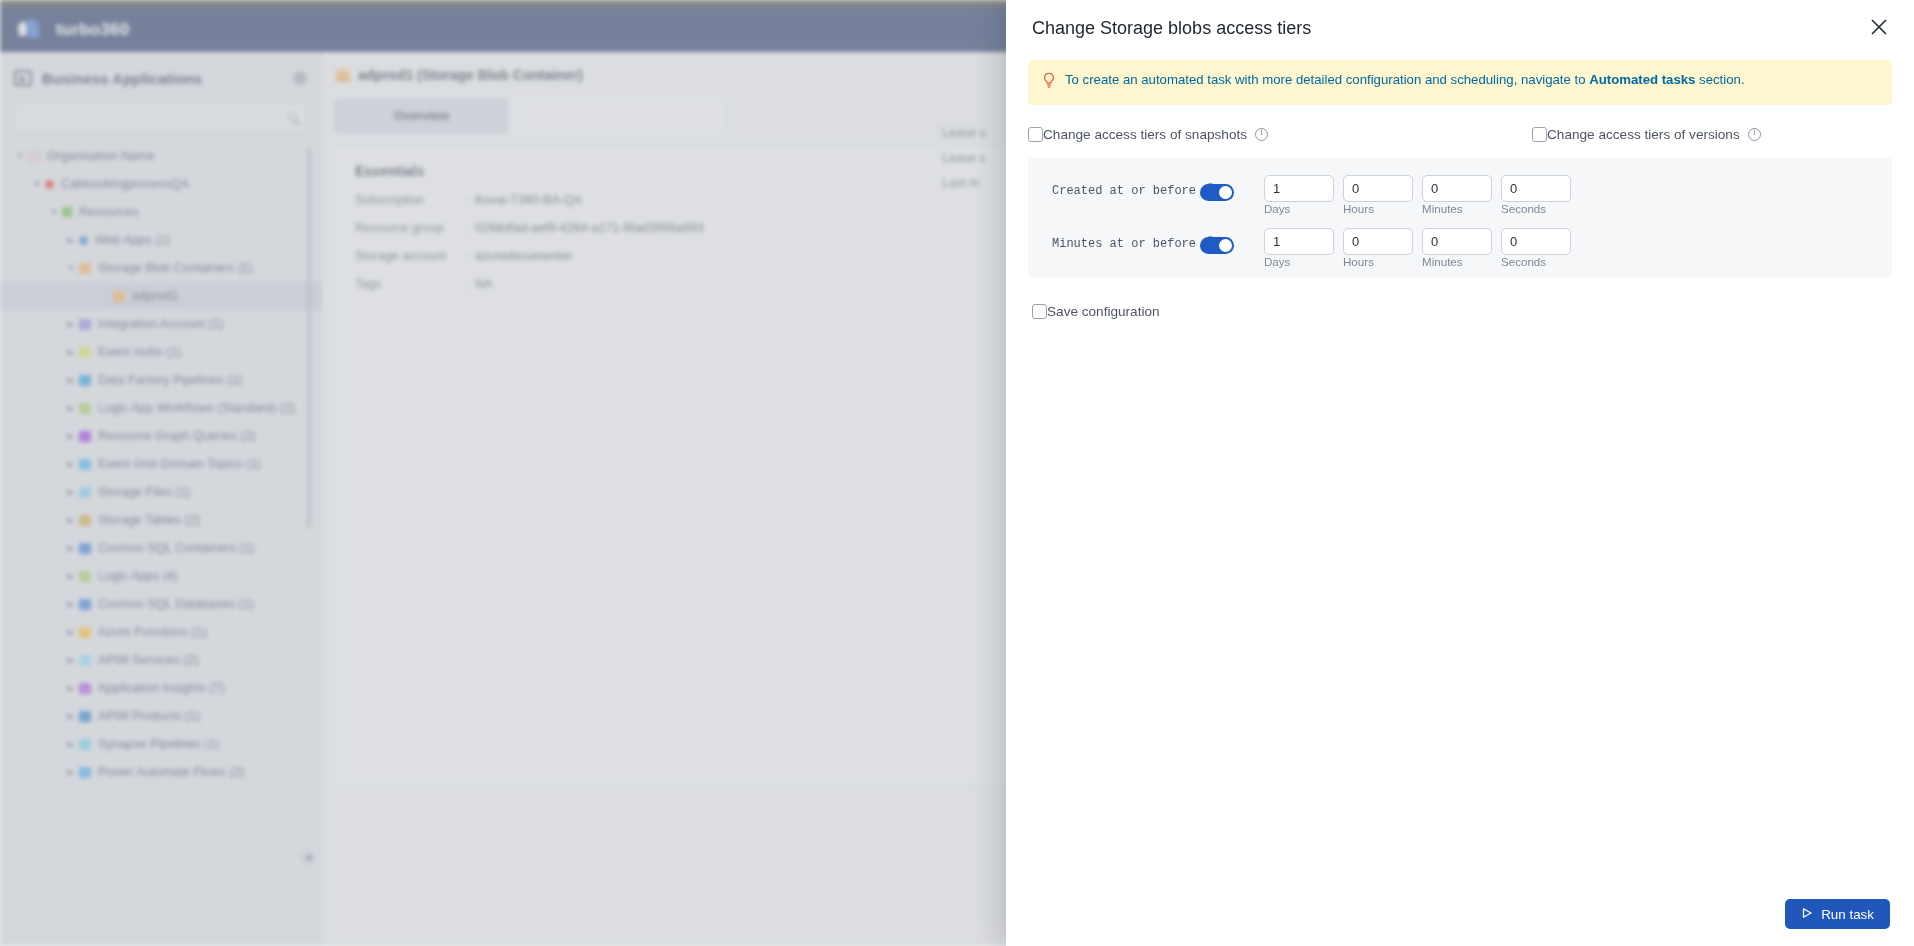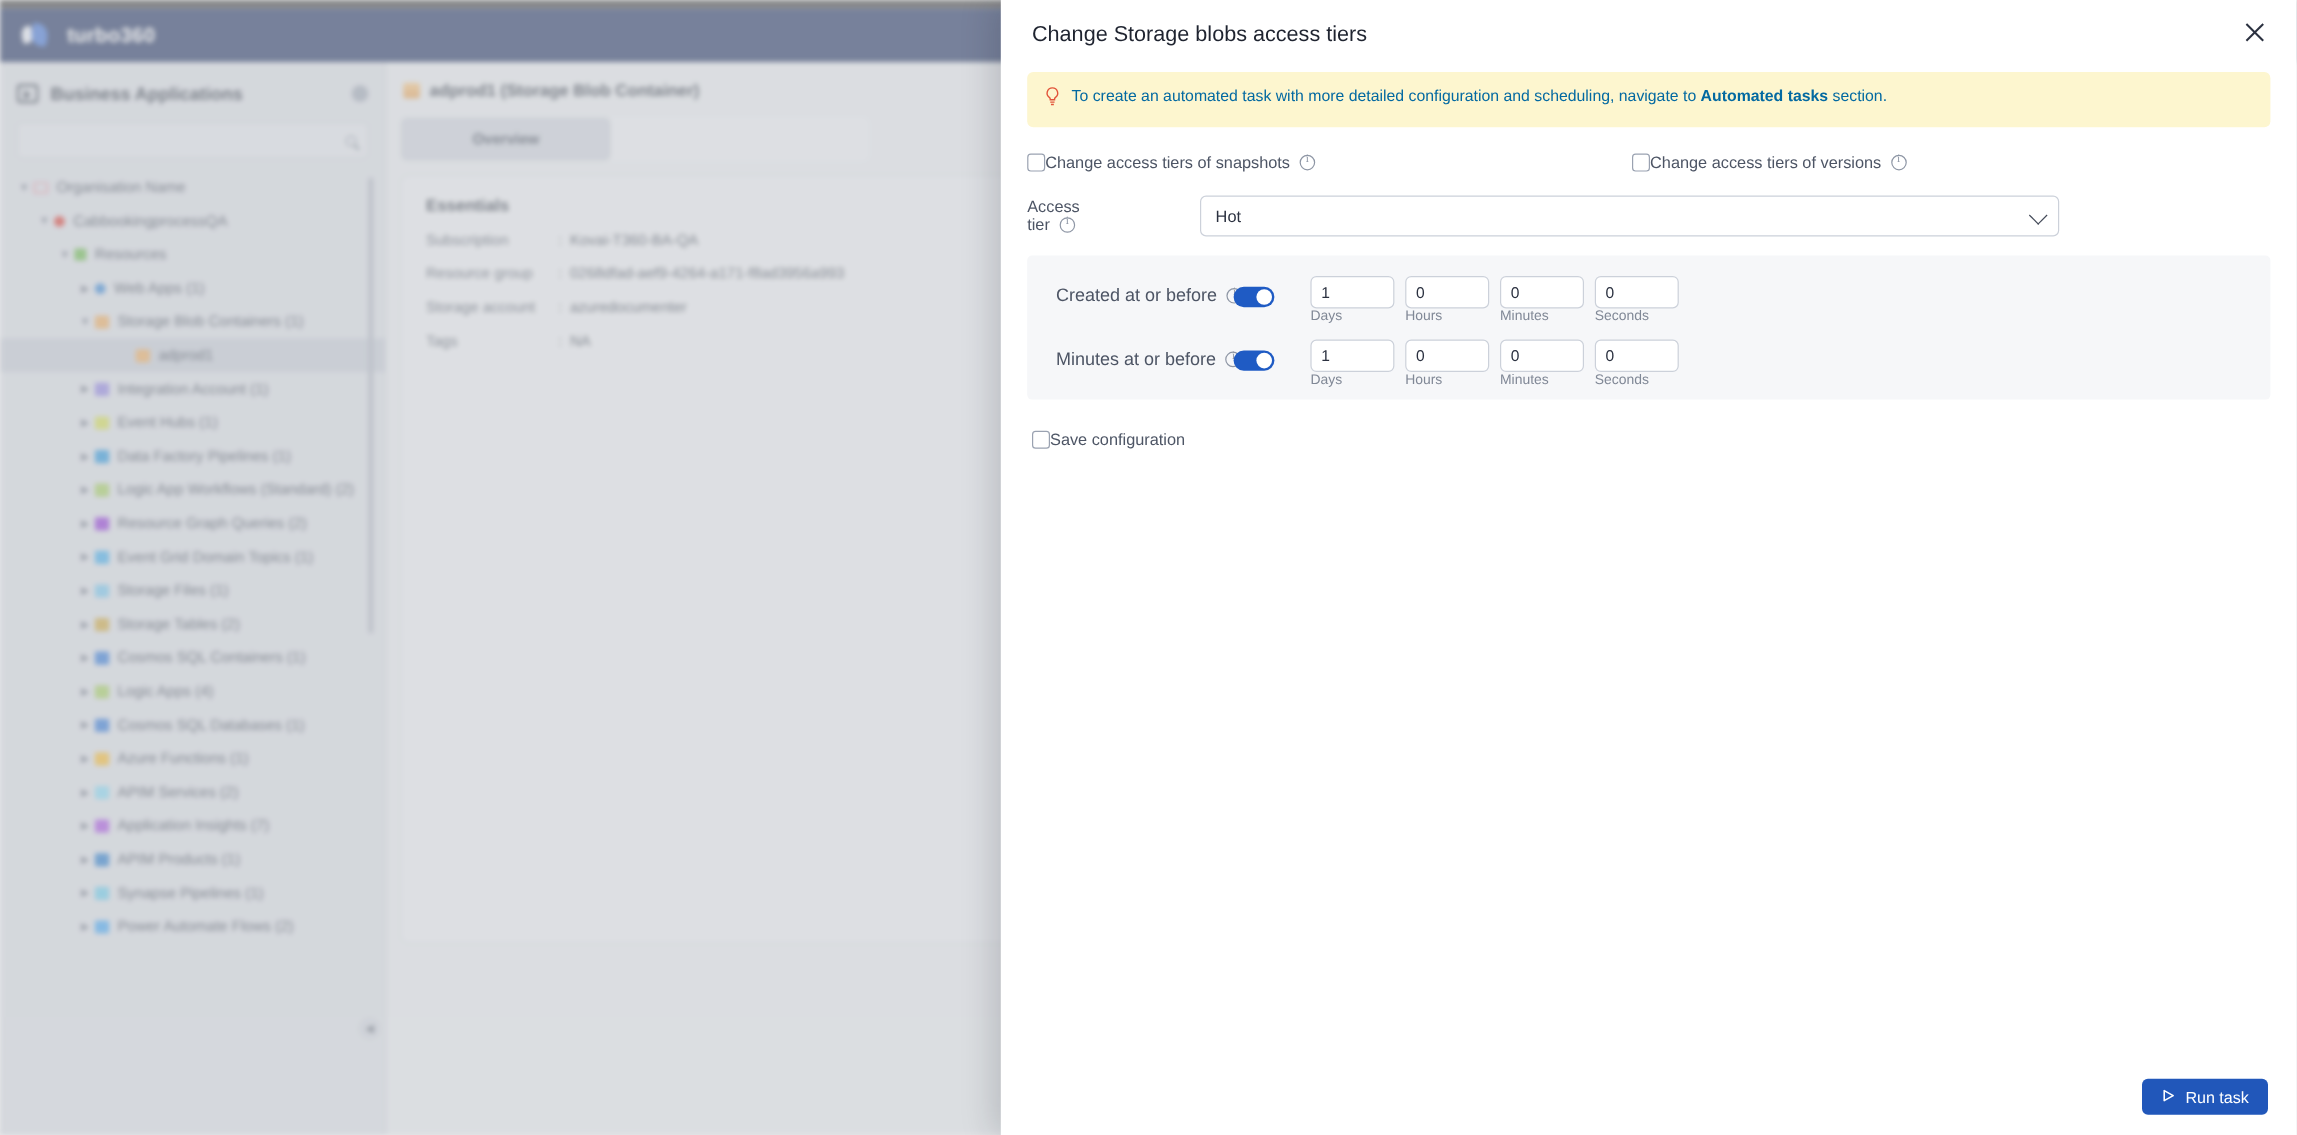--- a/index.html
+++ b/index.html
@@ -144,21 +144,21 @@
     position: absolute; font-size: 12.5px; color: #4a5263;
   }
 
   
   .scrim {
     position: absolute; inset: 0; background: rgba(40,46,60,0.10);
   }
 
   
   .dialog {
-    position: absolute; right: 0; top: 0; width: 1080px; height: 946px;
+    position: absolute; right: 0; top: 0; width: 908px; height: 946px;
     background: #ffffff; box-shadow: -6px 0 26px rgba(20,25,40,0.18);
     display: flex; flex-direction: column;
   }
   .dlg-header {
     height: 56px; flex: none; display: flex; align-items: center;
     padding: 0 26px 0 26px; position: relative;
   }
   .dlg-title { font-size: 18px; color: #1f2430; font-weight: 400; }
   .dlg-close {
     position: absolute; right: 24px; top: 16px; width: 22px; height: 22px;
@@ -218,22 +218,22 @@
     border-right: 1.7px solid #444b59; border-bottom: 1.7px solid #444b59;
     transform: rotate(45deg); pointer-events: none;
   }
 
   .time-block {
     margin-top: 16px; background: #f6f7f9; border-radius: 4px;
     padding: 8px 0 6px 0;
   }
   .time-row { display: flex; align-items: flex-start; padding: 9px 0 4px 0; }
   .time-label {
-    font-size: 15px; color: #4d5565; width: 150px; flex: none;
-    padding-left: 24px; padding-top: 8px; white-space: nowrap;
+    font-size: 12px; color: #4d5565; width: 150px; flex: none;
+    padding-left: 24px; padding-top: 8px; white-space: nowrap; font-family: Liberation Mono, monospace;
   }
   .toggle {
     width: 34px; height: 17px; border-radius: 9px; background: #1f5bc4;
     position: relative; flex: none; margin: 9px 0 0 22px; cursor: pointer;
   }
   .toggle .knob {
     position: absolute; right: 2px; top: 2px; width: 13px; height: 13px;
     background: #fff; border-radius: 50%;
   }
   .time-fields { display: flex; margin-left: 30px; }
@@ -484,29 +484,20 @@
         <div class="chk-label">
           <span>Change access tiers of snapshots</span><span class="info-i"></span>
         </div>
 
         <div class="chk check-col-2"></div>
         <div class="chk-label">
           <span>Change access tiers of versions</span><span class="info-i"></span>
         </div>
       </div>
 
-      <div class="tierrow">
-        <div class="tier-label">
-          <span>Access tier</span><span class="info-i"></span>
-        </div>
-        <div class="select-wrap">
-          <div class="select-box">Hot</div>
-          <div class="select-chev"></div>
-        </div>
-      </div>
 
       <div class="time-block" id="time-block">
           <div class="time-row">
             <div class="time-label"><span>Created at or before</span><span class="info-i"></span></div>
             <div class="toggle">
               <div class="knob"></div>
             </div>
             <div class="time-fields">
               <div class="field"><input type="text" value="1" style=""><span class="unit">Days</span></div>
               <div class="field"><input type="text" value="0" style=""><span class="unit">Hours</span></div>

